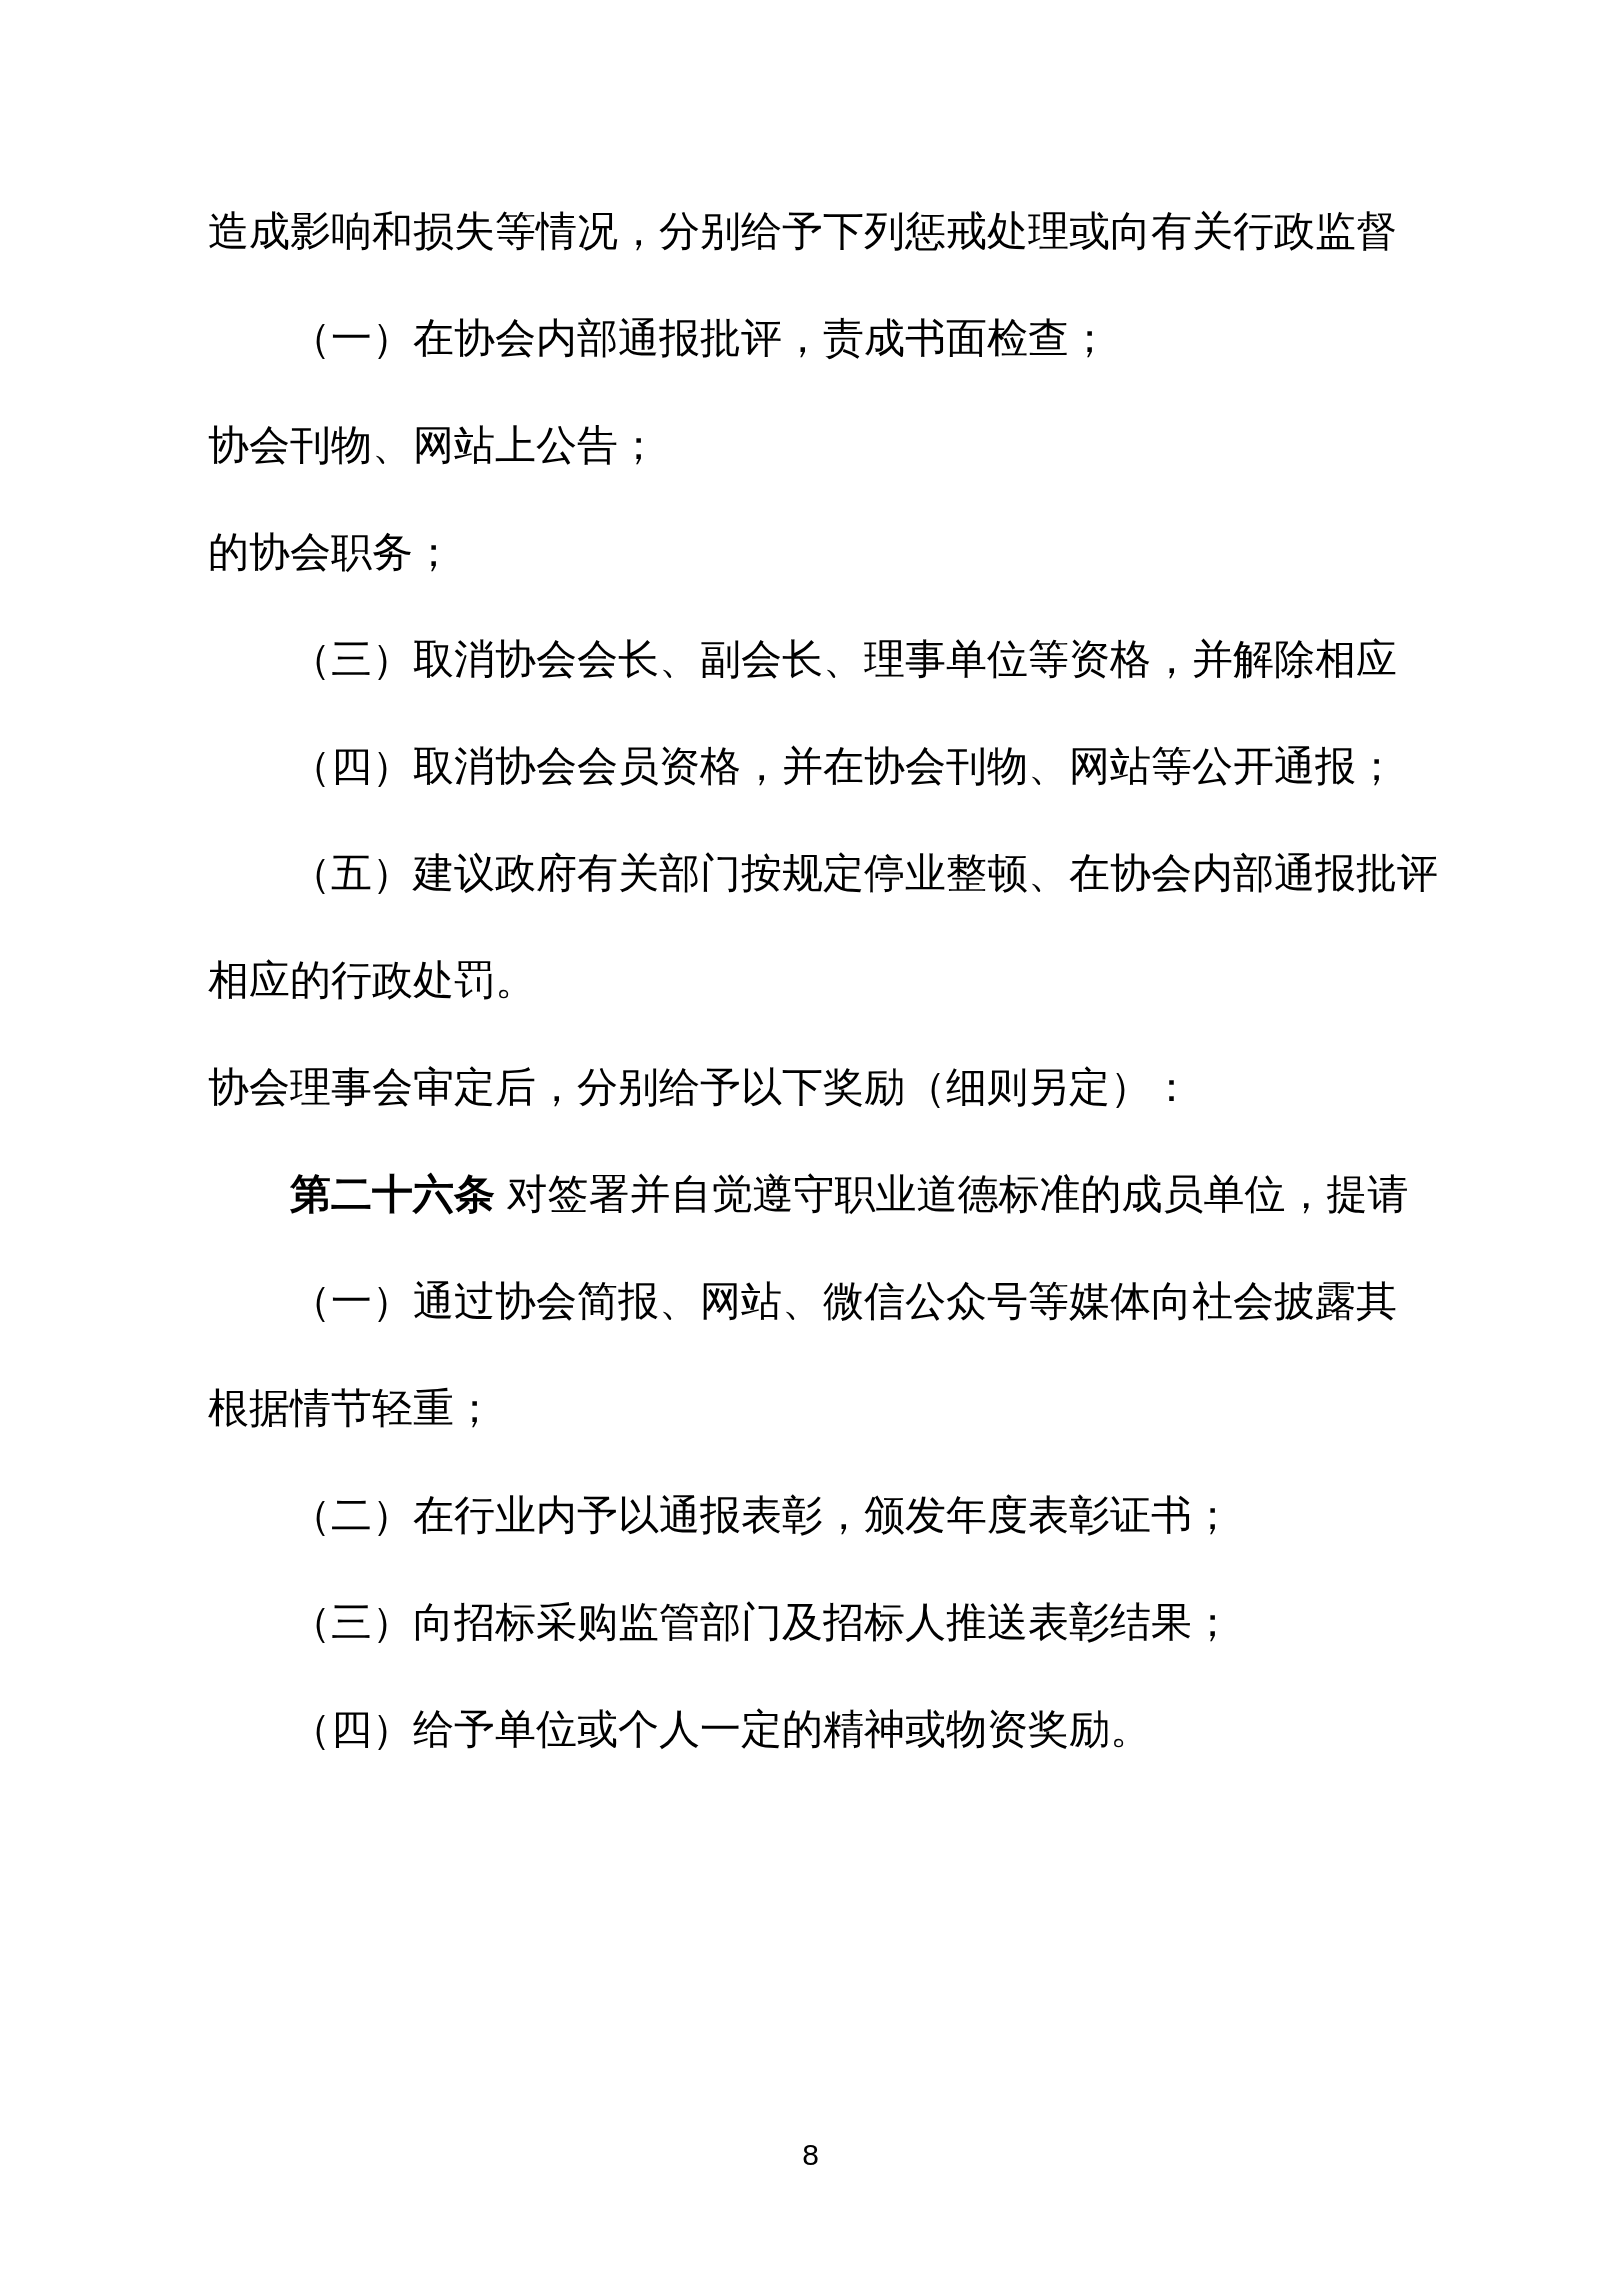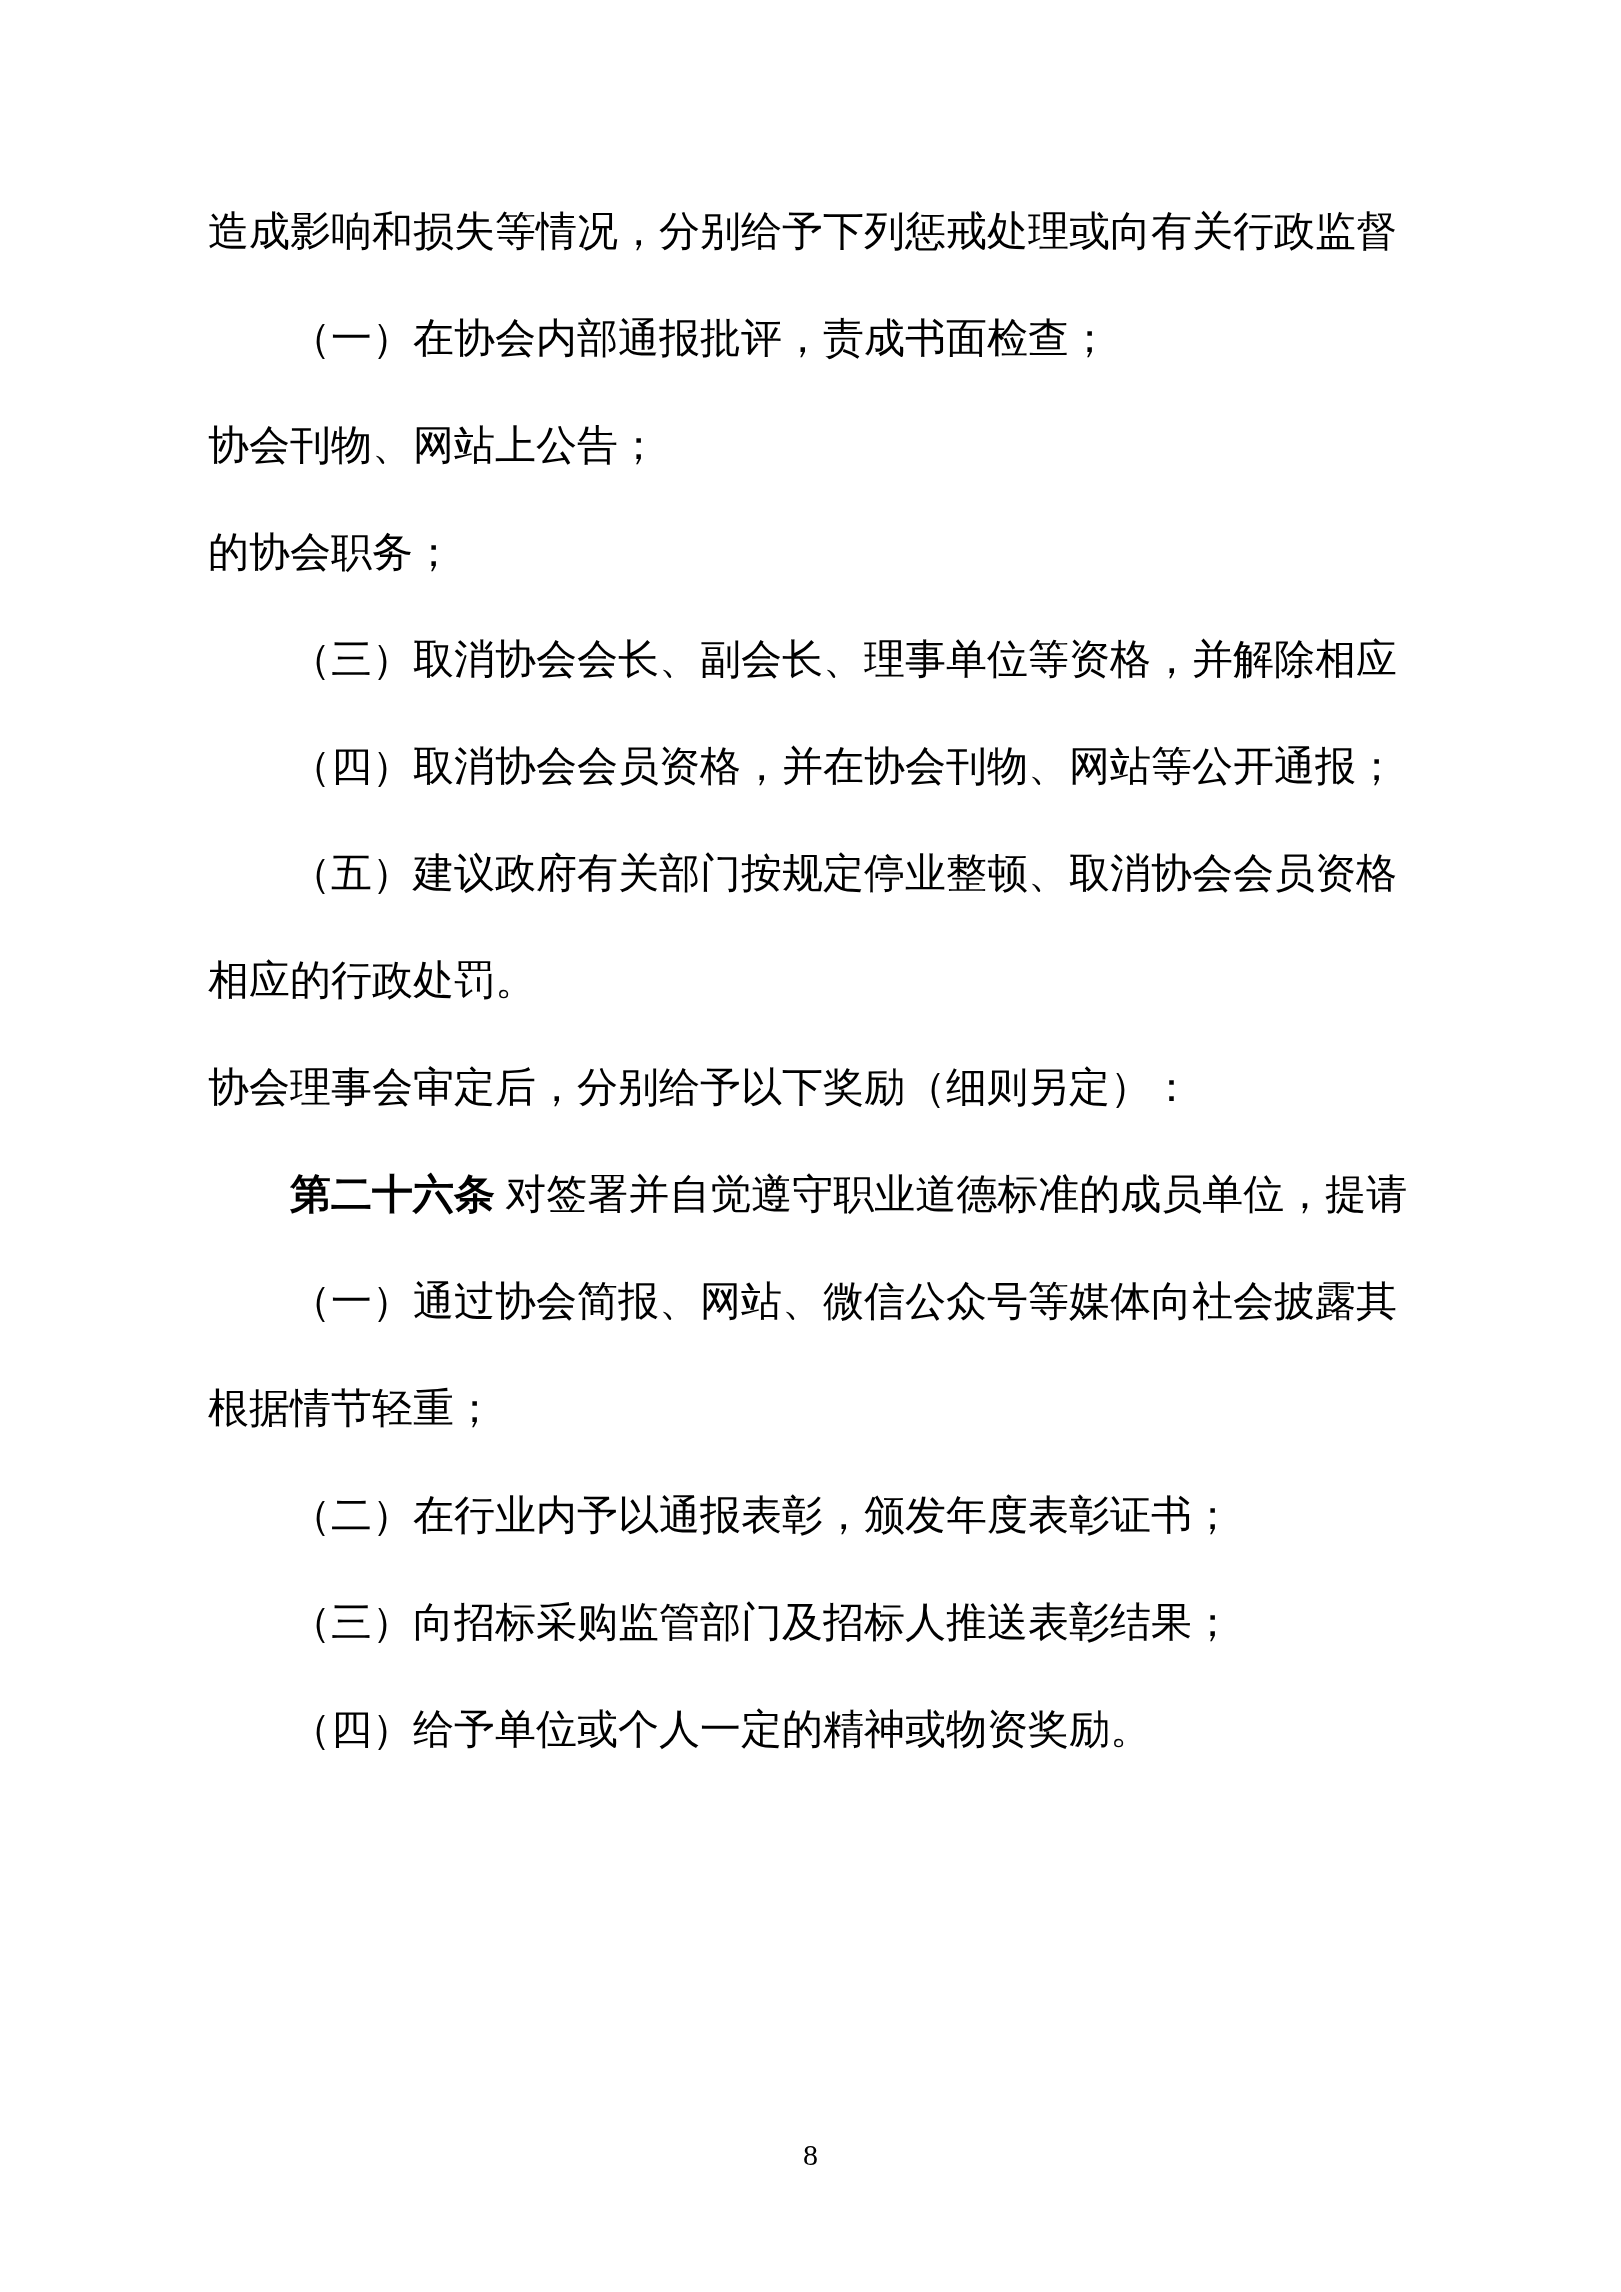--- a/index.html
+++ b/index.html
@@ -6,21 +6,21 @@
     margin: 0;
     padding: 0;
     background: #ffffff;
   }
   .page {
     position: relative;
     width: 1621px;
     height: 2293px;
     background: #ffffff;
     color: #000000;
-    font-family: Liberation Serif, serif;
+    font-family: Liberation Sans, sans-serif;
     overflow: hidden;
   }
   .content {
     position: absolute;
     left: 208px;
     top: 178px;
     width: 1192px;
   }
   .line {
     height: 107px;
@@ -51,21 +51,21 @@
 <body>
 
 <div class="page">
   <div class="content">
     <div class="line">造成影响和损失等情况，分别给予下列惩戒处理或向有关行政监督</div>
     <div class="line indent">（一）在协会内部通报批评，责成书面检查；</div>
     <div class="line">协会刊物、网站上公告；</div>
     <div class="line">的协会职务；</div>
     <div class="line indent">（三）取消协会会长、副会长、理事单位等资格，并解除相应</div>
     <div class="line indent">（四）取消协会会员资格，并在协会刊物、网站等公开通报；</div>
-    <div class="line indent">（五）建议政府有关部门按规定停业整顿、取消协会会员资格</div>
+    <div class="line indent">（五）建议政府有关部门按规定停业整顿、在协会内部通报批评</div>
     <div class="line">相应的行政处罚。</div>
     <div class="line">协会理事会审定后，分别给予以下奖励（细则另定）：</div>
     <div class="line indent">
       <span class="bold">第二十六条</span><span> 对签署并自觉遵守职业道德标准的成员单位，提请</span>
     </div>
     <div class="line indent">（一）通过协会简报、网站、微信公众号等媒体向社会披露其</div>
     <div class="line">根据情节轻重；</div>
     <div class="line indent">（二）在行业内予以通报表彰，颁发年度表彰证书；</div>
     <div class="line indent">（三）向招标采购监管部门及招标人推送表彰结果；</div>
     <div class="line indent">（四）给予单位或个人一定的精神或物资奖励。</div>

